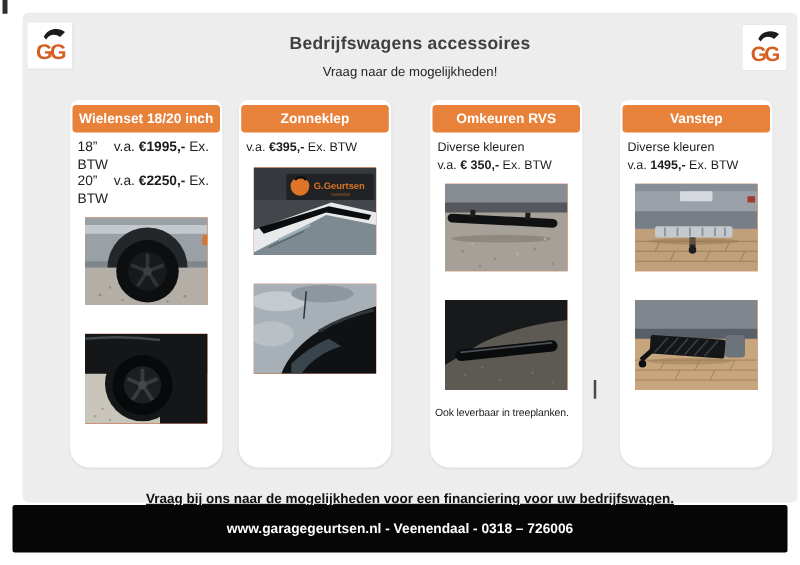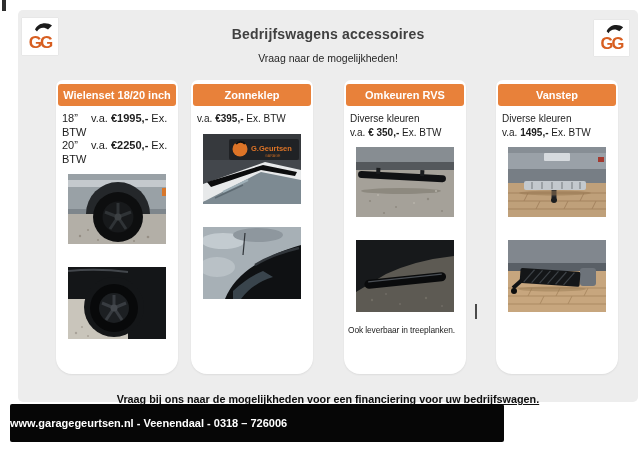--- a/index.html
+++ b/index.html
@@ -40,22 +40,22 @@
   .photo.second{margin-top:23px;height:72px;}
   .photo svg{width:100%;height:100%;display:block;}
 
   .note{margin:13px 0 0 0;padding:0 6px;font-size:9.3px;line-height:11.5px;color:#1d1d1d;}
   .note:empty{display:none;}
   .c3 .note{font-size:8.4px;letter-spacing:-.1px;white-space:nowrap;padding:0 4px;}
   .c4 .note{padding:0 10px 0 12px;}
 
   .financing{position:absolute;left:0;top:383px;width:100%;text-align:center;
              font-size:10.8px;font-weight:bold;color:#101010;text-decoration:underline;}
-  .footbar{position:absolute;left:10px;top:404px;width:494px;height:38px;background:#060606;border-radius:2px;
-           line-height:38px;color:#ffffff;font-weight:bold;font-size:11px;}
+  .footbar{position:absolute;left:10px;top:404px;width:620px;height:38px;background:#060606;border-radius:2px;
+           text-align:center;line-height:38px;color:#ffffff;font-weight:bold;font-size:11px;}
 </style>
 </head>
 <body>
 
 <div class="stage">
 
   <div class="artifact-top"></div>
 
   <div class="panel">
 

